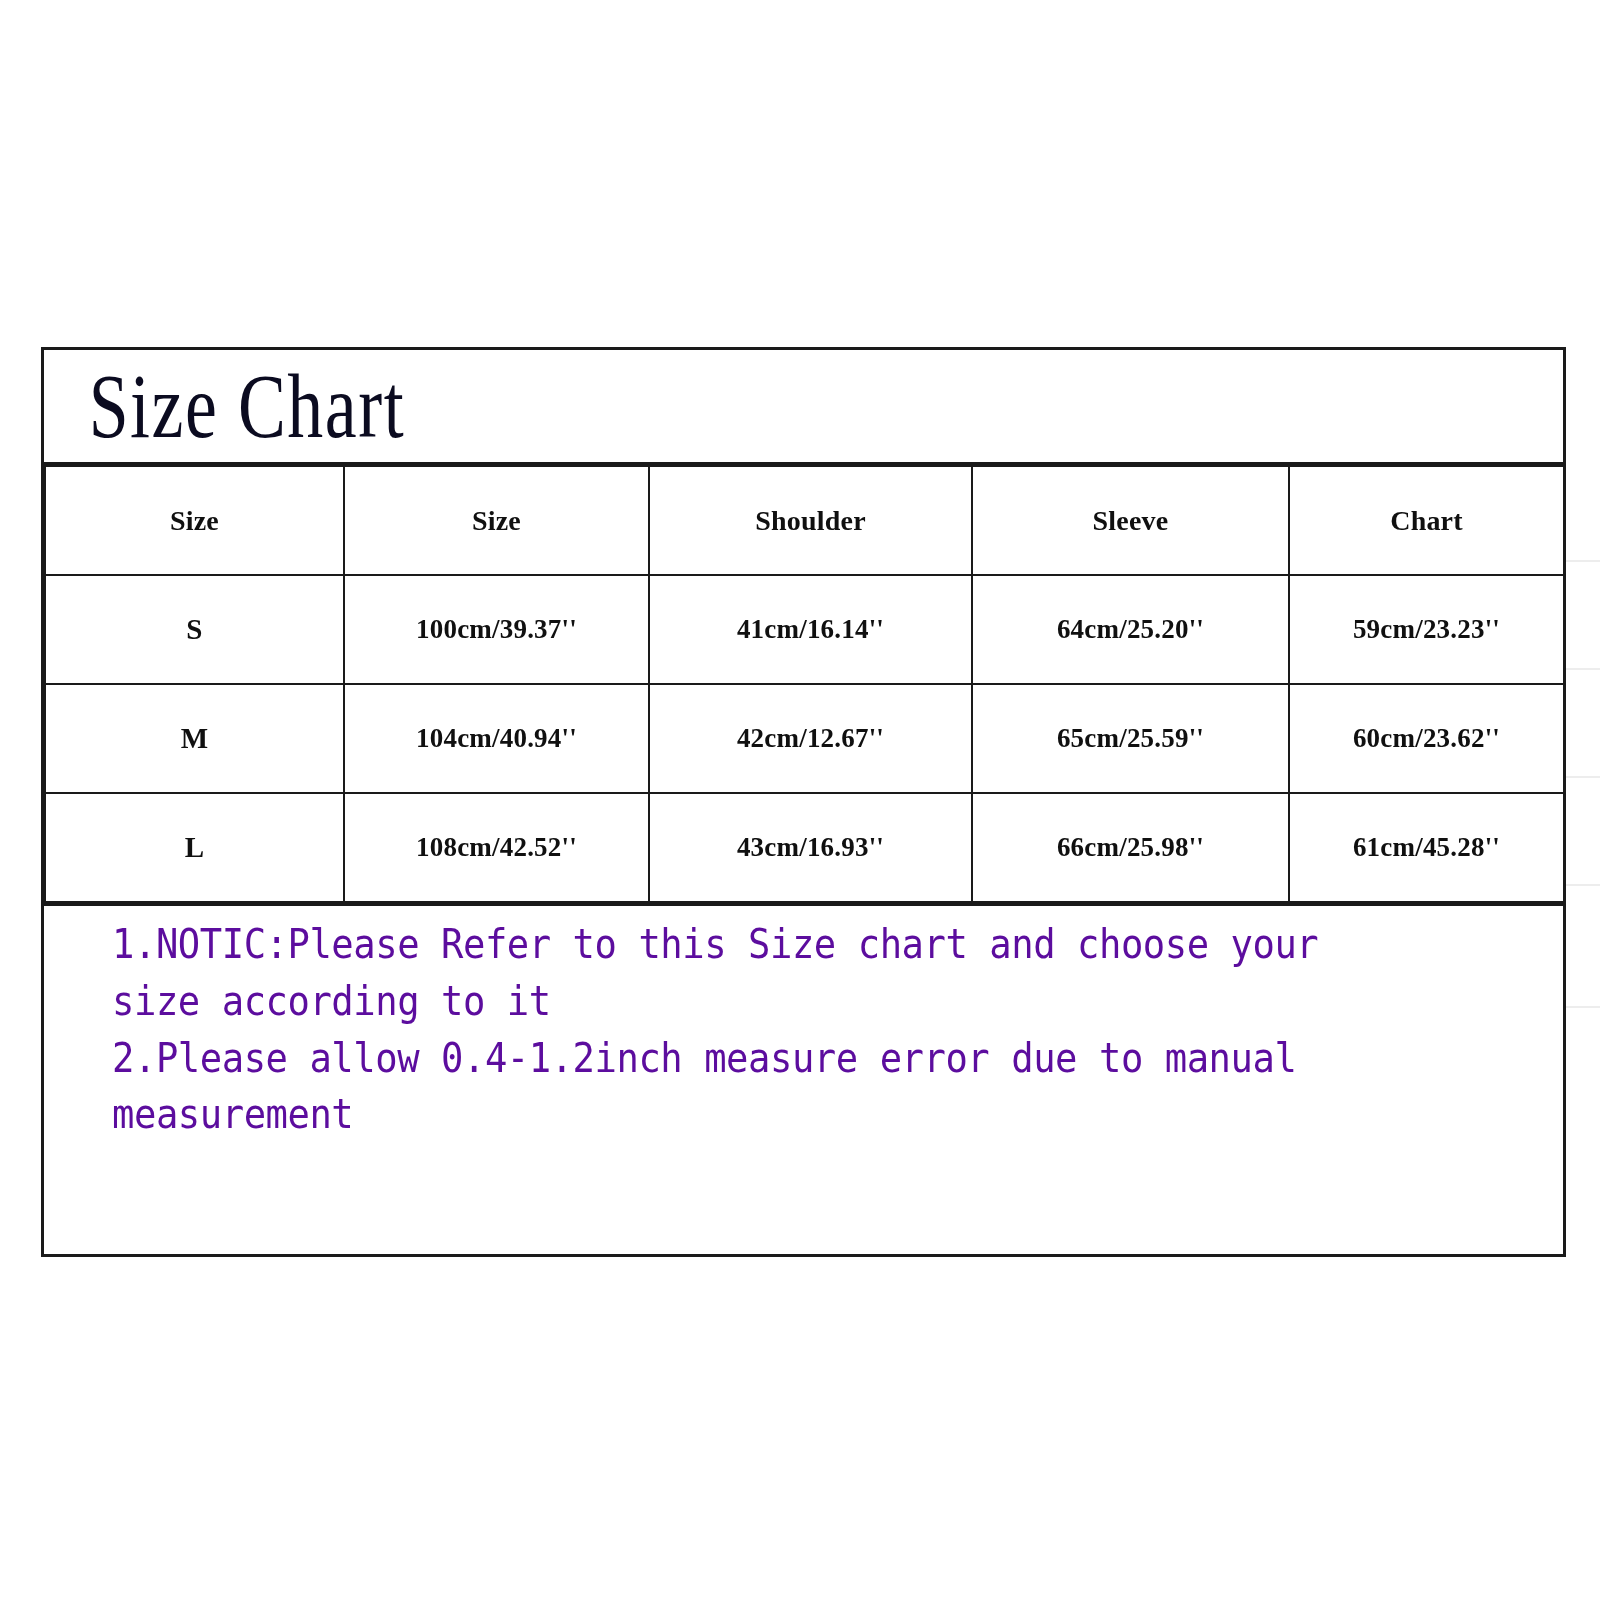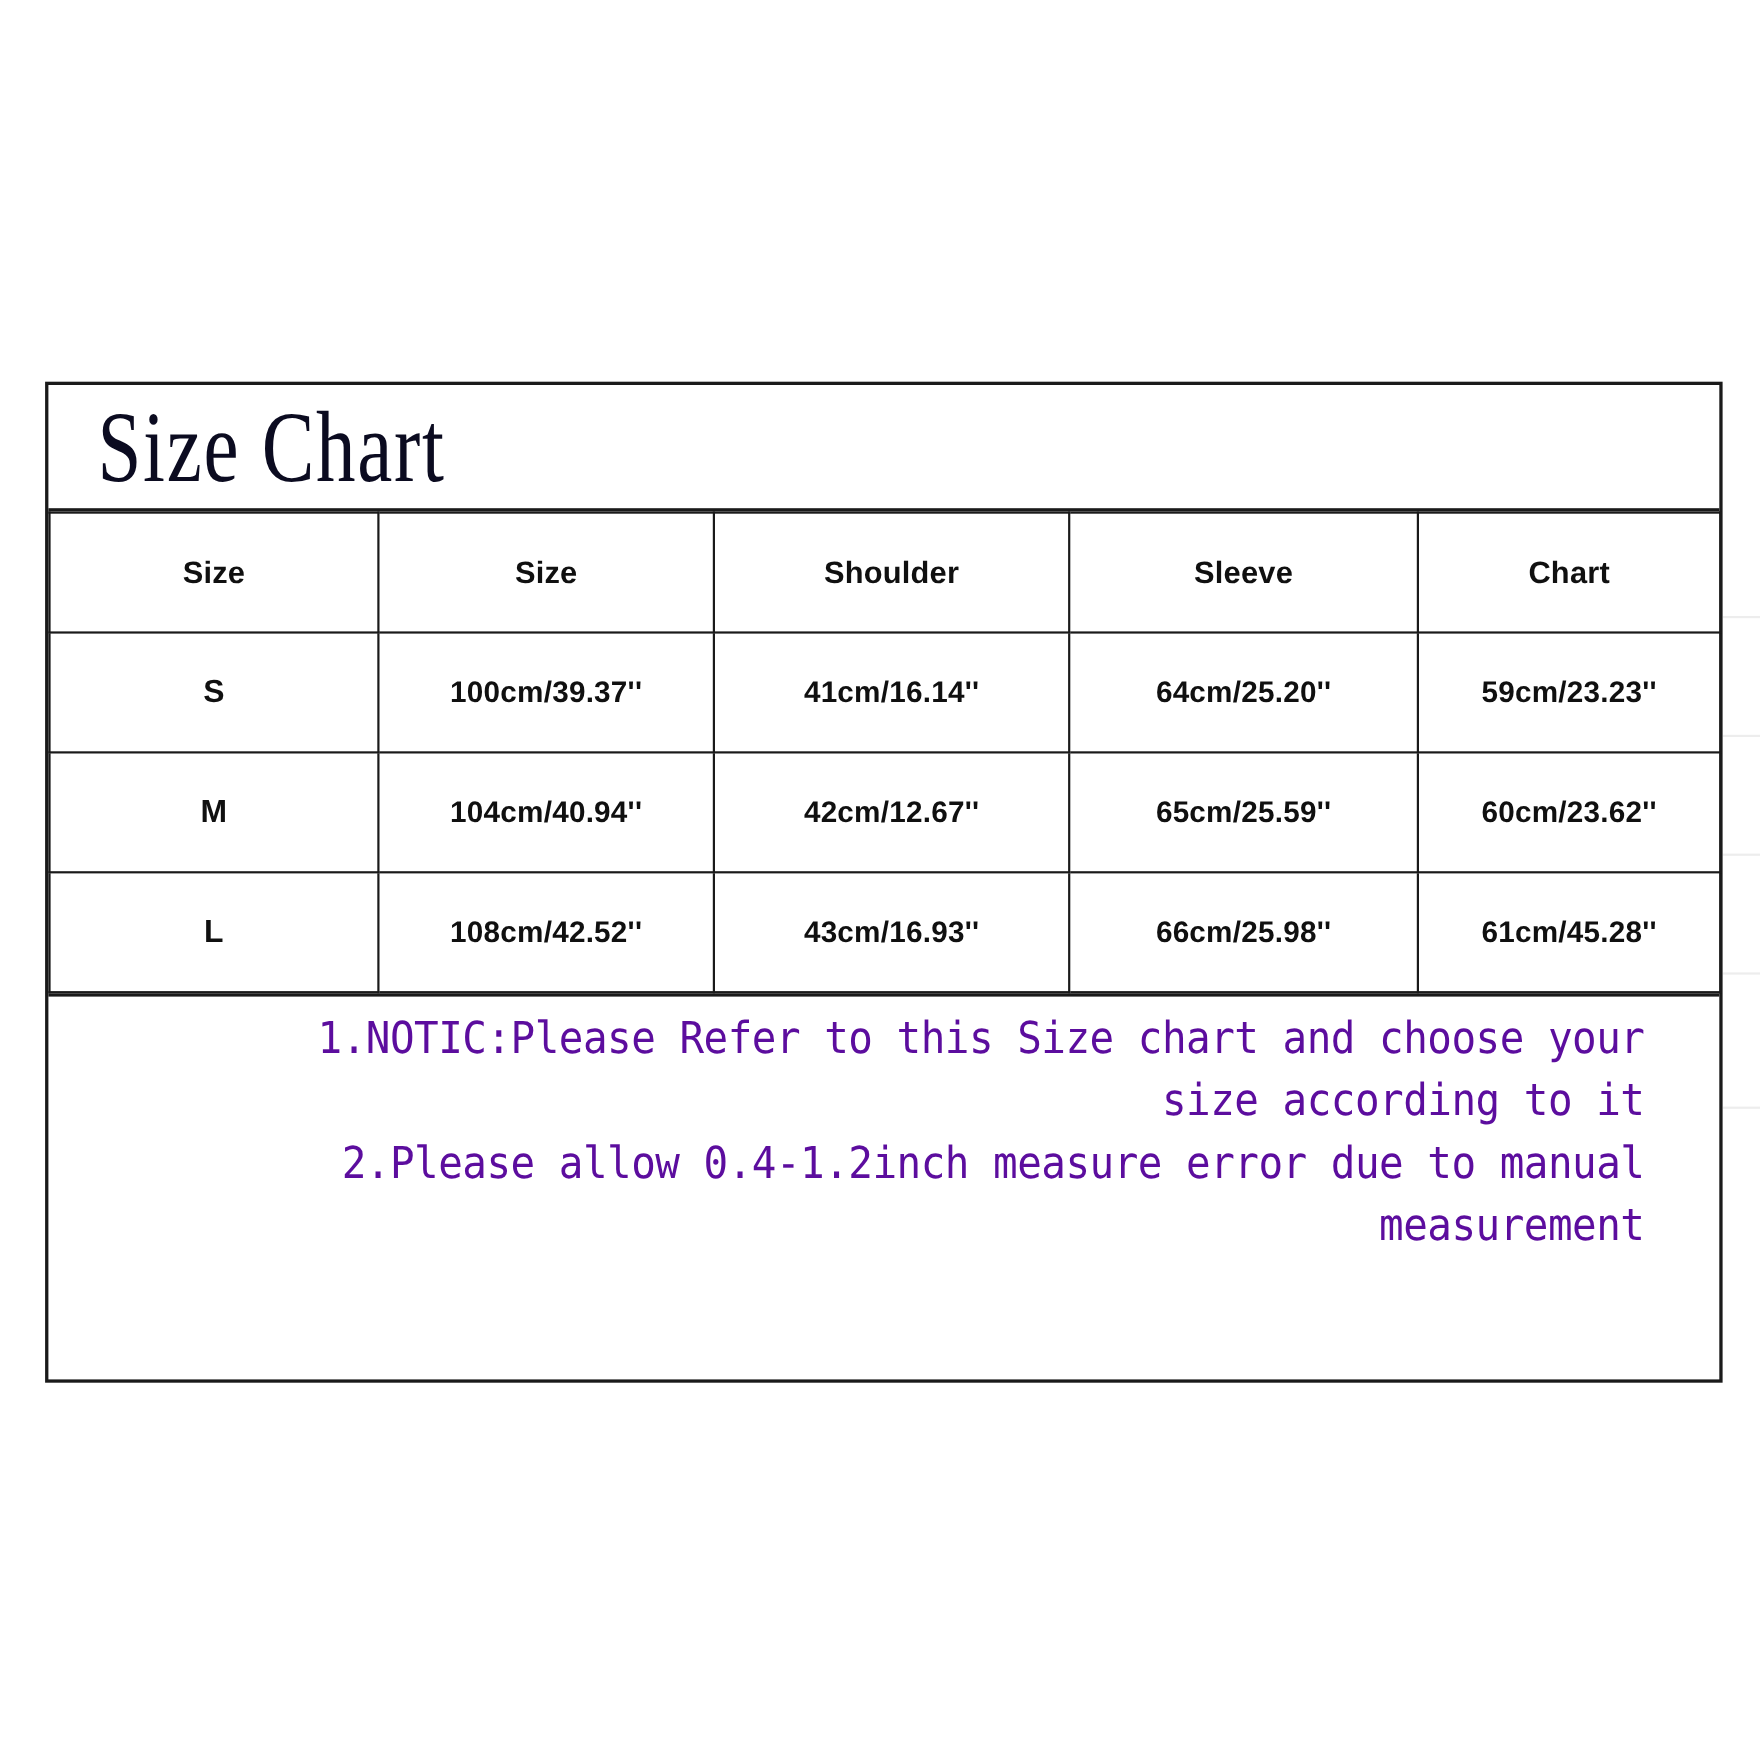--- a/index.html
+++ b/index.html
@@ -74,38 +74,38 @@
   .chart-table col.c-sleeve { width: 317px; }
   .chart-table col.c-length { width: 275px; }
 
   .chart-table th,
   .chart-table td {
     border: 2px solid #1a1a1a;
     height: 107px;
     text-align: center;
     vertical-align: middle;
     color: #101010;
-    font-family: Liberation Sans, sans-serif;
+    font-family: Liberation Serif, serif;
     font-weight: bold;
     font-size: 27px;
     letter-spacing: 0.2px;
     padding: 0;
   }
   .chart-table th {
     font-size: 28px;
   }
   .chart-table td.cell-size {
     font-size: 29px;
   }
 
   
   .notice-block {
     border-top: 3px solid #1a1a1a;
     padding: 10px 16px 22px 16px;
-    text-align: right;
+    text-align: left;
     box-sizing: border-box;
   }
   .notice-line {
     font-family: "DejaVu Sans Mono", "Liberation Mono", monospace;
     font-size: 40px;
     line-height: 1.42;
     color: #5c0d9e;
     white-space: nowrap;
     letter-spacing: -0.5px;
     transform: scaleX(0.93);

